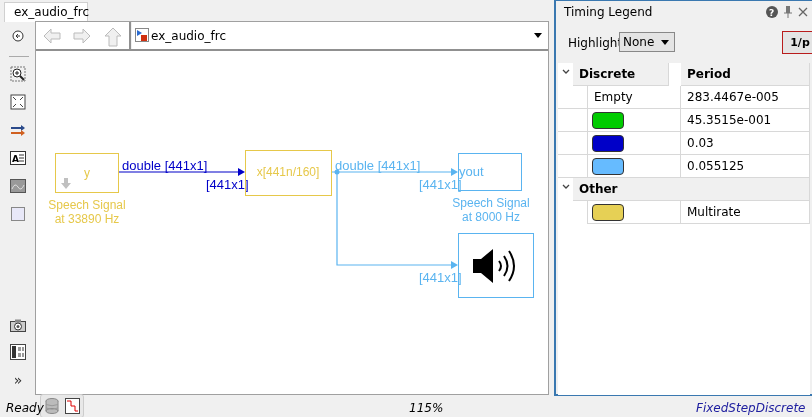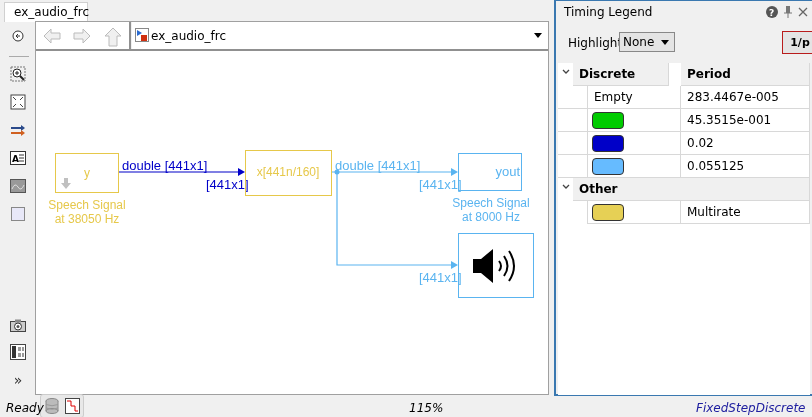--- a/index.html
+++ b/index.html
@@ -168,35 +168,35 @@
       </svg>
 
       <div class="blk" style="left:19px;top:102px;width:64px;height:40px;border:1.5px solid #e6c84a">
         <span style="position:absolute;left:28px;top:12px;color:#e6c84a;font-size:12px">y</span>
         <svg style="position:absolute;left:4px;top:24px" width="12" height="12">
             <path d="M4 0 H8 V5 H11 L6 11 L1 5 H4 Z" fill="#c0c0c0"></path>
           </svg>
       </div>
       <div class="blk-label" style="left:6px;top:147px;width:90px;color:#e6c84a">
         <div>Speech Signal</div>
-        <div>at 38050 Hz</div>
+        <div>at 33890 Hz</div>
       </div>
 
       <span class="sig-label" style="left:86px;top:107px;color:#0000c8">double [441x1]</span>
       <span class="sig-label" style="left:170px;top:126px;color:#0000c8">[441x1]</span>
 
       <div class="blk" style="left:209px;top:99px;width:87px;height:46px;border:1.5px solid #e6c84a">
         <span style="position:absolute;left:0;width:84px;top:14px;text-align:center;color:#e6c84a;font-size:12px">x[441n/160]</span>
       </div>
 
       <span class="sig-label" style="left:299px;top:107px;color:#5ab4f0">double [441x1]</span>
       <span class="sig-label" style="left:383px;top:126px;color:#5ab4f0">[441x1]</span>
 
       <div class="blk" style="left:422px;top:102px;width:64px;height:38px;border:1.5px solid #5ab4f0">
-        <span style="position:absolute;left:0;width:61px;top:10px;text-align:right;color:#5ab4f0;font-size:13px">yout</span>
+        <span style="position:absolute;left:0;width:61px;top:10px;text-align:left;color:#5ab4f0;font-size:13px">yout</span>
       </div>
       <div class="blk-label" style="left:410px;top:145px;width:90px;color:#5ab4f0">
         <div>Speech Signal</div>
         <div>at 8000 Hz</div>
       </div>
 
       <span class="sig-label" style="left:383px;top:219px;color:#5ab4f0">[441x1]</span>
 
       <div class="blk" style="left:422px;top:182px;width:76px;height:65px;border:1.5px solid #5ab4f0">
         <svg style="position:absolute;left:12px;top:14px" width="54" height="36">
@@ -263,21 +263,21 @@
         <div class="cell" style="left:30px;width:93px">
             <span class="swatch" style="background:#00cc00"></span>
           </div>
         <div class="cell" style="left:123px;width:129px">45.3515e-001</div>
       </div>
       <div class="row" style="top:69px">
         <div class="cell" style="left:0;width:30px"></div>
         <div class="cell" style="left:30px;width:93px">
             <span class="swatch" style="background:#0000c8"></span>
           </div>
-        <div class="cell" style="left:123px;width:129px">0.02</div>
+        <div class="cell" style="left:123px;width:129px">0.03</div>
       </div>
       <div class="row" style="top:92px">
         <div class="cell" style="left:0;width:30px"></div>
         <div class="cell" style="left:30px;width:93px">
             <span class="swatch" style="background:#66bbff"></span>
           </div>
         <div class="cell" style="left:123px;width:129px">0.055125</div>
       </div>
 
       <div class="row" style="top:115px">

